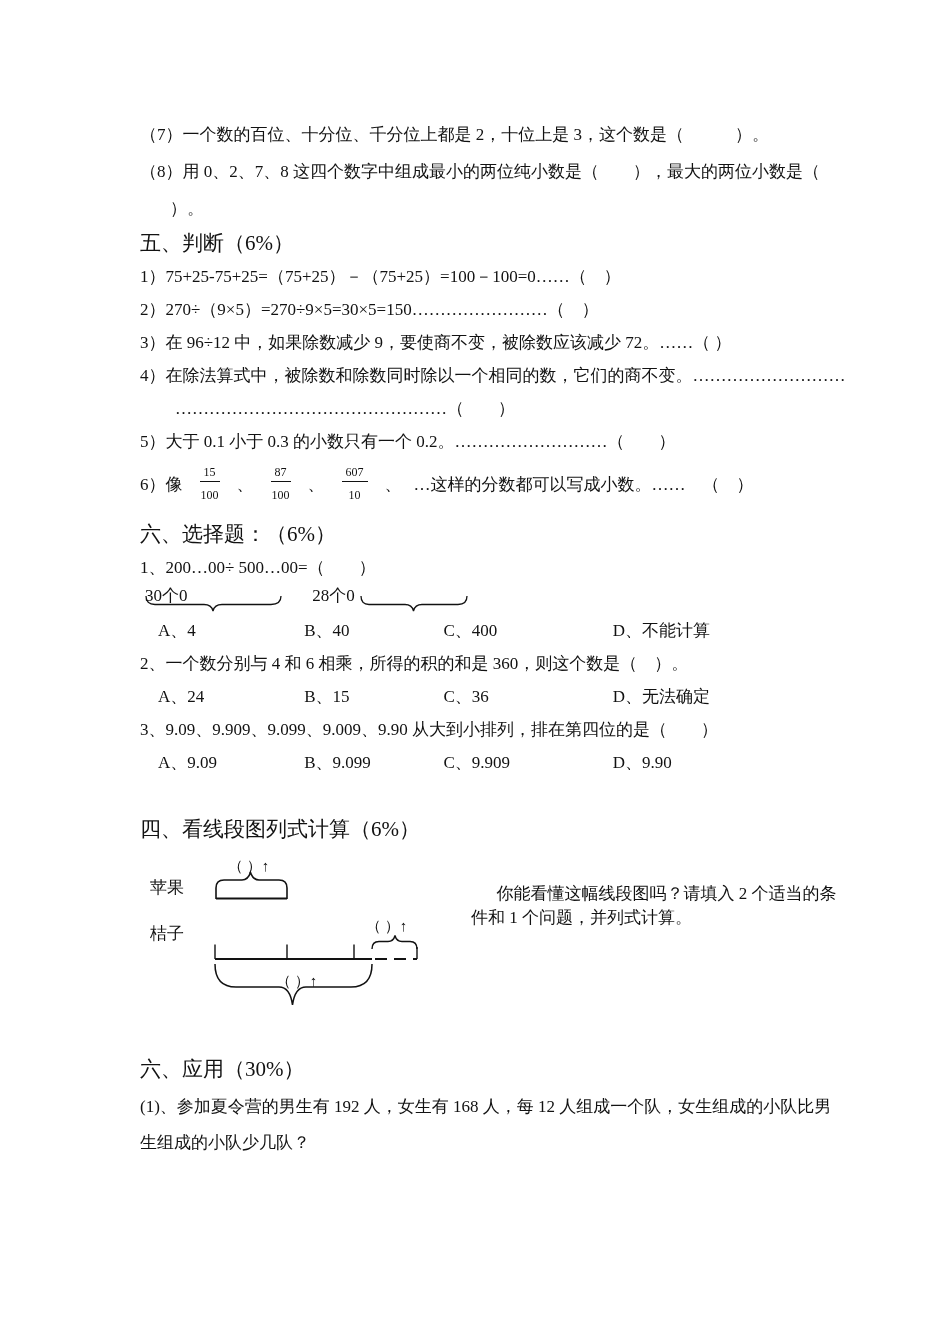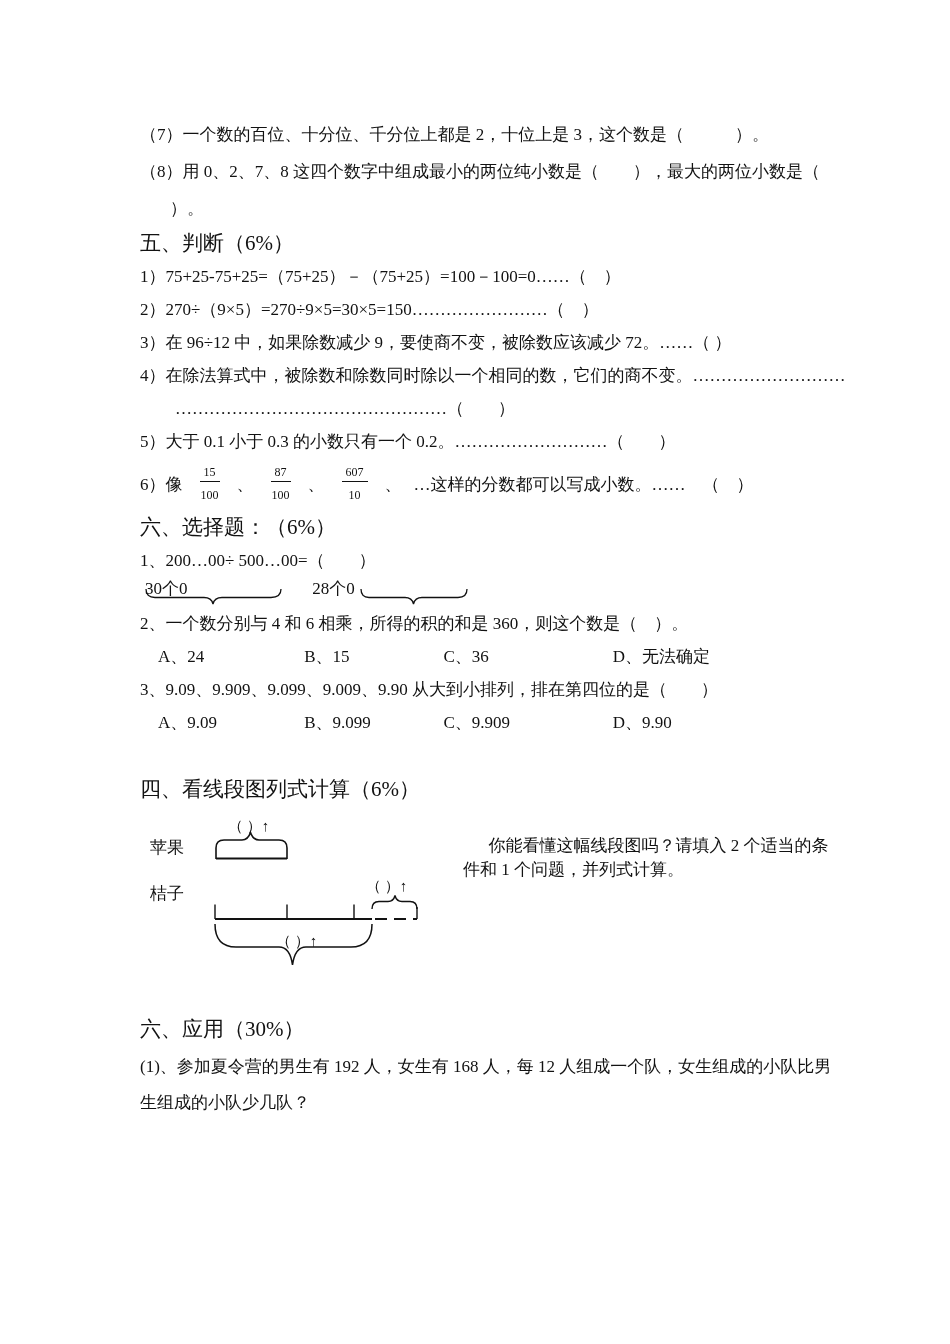--- a/index.html
+++ b/index.html
@@ -9,21 +9,21 @@
     font-size:17px;color:#121212;overflow:hidden;border-radius:11px;
   }
   .content{padding:116px 100px 0 140px;}
   .line{line-height:33px;min-height:33px;margin:0;white-space:nowrap;}
   .sp37{line-height:37px;min-height:37px;}
   .indent30{padding-left:30px;}
   .indent35{padding-left:35px;}
   .indent18{padding-left:18px;}
   .indent5{padding-left:5px;}
   .heading{font-weight:normal;font-size:21px;}
-  .mt8{margin-top:1px;}
+  .mt8{margin-top:8px;}
   .mt34{margin-top:34px;}
   .mt22{margin-top:22px;}
   
   .frac-line{display:flex;align-items:center;height:52px;white-space:nowrap;gap:12px;}
   .frac{display:inline-block;text-align:center;vertical-align:middle;margin:0 5px;font-size:12px;line-height:1.15;}
   .frac .num{display:block;border-bottom:1.2px solid #121212;padding:0 4px 1px 4px;}
   .frac .den{display:block;padding-top:7px;}
   
   .brace-line{height:30px;position:relative;white-space:nowrap;}
   .bgroup{position:relative;display:inline-block;height:30px;vertical-align:top;}
@@ -42,21 +42,21 @@
   .diagram{position:relative;height:185px;}
   .diagram svg.dsvg{position:absolute;left:0;top:0;}
   .d-label{position:absolute;white-space:nowrap;}
   .lab-apple{left:10px;top:30px;}
   .lab-orange{left:10px;top:76px;text-align:right;}
   .lab-apple-count{left:88px;top:11px;font-size:15px;}
   .lab-extra-count{left:226px;top:71px;font-size:15px;}
   .lab-total-count{left:136px;top:126px;font-size:15px;background:transparent;}
   .instruction{
     position:absolute;left:315px;top:20px;width:372px;
-    white-space:normal;text-indent:1.5em;line-height:24px;margin:8px;
+    white-space:normal;text-indent:1.5em;line-height:24px;margin:16px;
   }
   .app-para{margin:3px 0 0 0;width:700px;line-height:36px;white-space:normal;}
   path{fill:none;stroke:#121212;}
 </style>
 </head>
 <body>
 
 <div class="page">
   <div class="content">
 
@@ -103,20 +103,26 @@
         </svg>
       </span>
       <span class="bgroup bg2">
         <span class="blabel">28个0</span>
         <svg width="108" height="18" viewBox="0 0 108 18">
           <path d="M1,1 Q1,9.5 9,9.5 H45 Q52,9.5 53.5,16 Q55,9.5 62,9.5 H98 Q107,9.5 107,1" stroke-width="1.3"></path>
         </svg>
       </span>
     </div>
 
+    <div class="line options indent18">
+      <span>A、4</span>
+      <span>B、40</span>
+      <span>C、400</span>
+      <span>D、不能计算</span>
+    </div>
 
     <p class="line">2、一个数分别与 4 和 6 相乘，所得的积的和是 360，则这个数是（　）。</p>
     <div class="line options indent18">
       <span>A、24</span>
       <span>B、15</span>
       <span>C、36</span>
       <span>D、无法确定</span>
     </div>
 
     <p class="line">3、9.09、9.909、9.099、9.009、9.90 从大到小排列，排在第四位的是（　　）</p>

